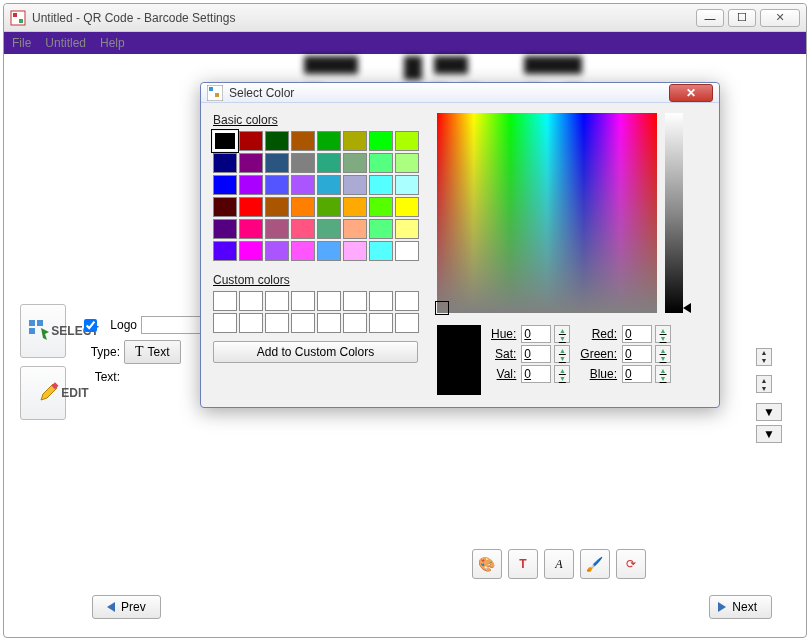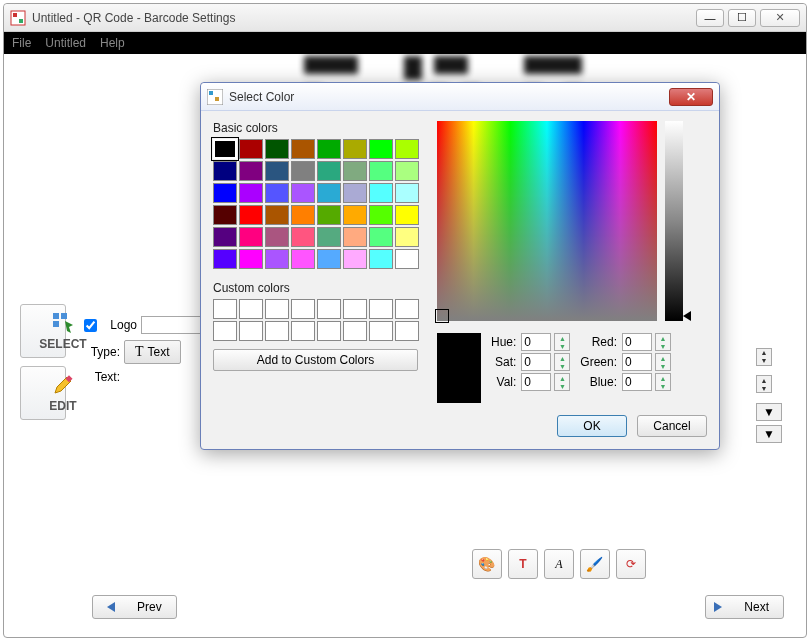--- a/index.html
+++ b/index.html
@@ -6,63 +6,63 @@
 body { background: #fff; width: 810px; height: 641px; position: relative; overflow: hidden; }
 
 
 .window { position: absolute; left: 3px; top: 3px; right: 3px; bottom: 3px; border: 1px solid #a0a0a0; border-radius: 4px; background: #fff; }
 .titlebar { height: 28px; background: linear-gradient(#f8f8f8,#e6e6e6); border-bottom: 1px solid #ccc; display: flex; align-items: center; padding: 0 6px; border-radius: 4px 4px 0 0;}
 .titlebar .icon { width: 16px; height: 16px; margin-right: 6px; display:inline-block;}
 .titlebar .title { color: #444; }
 .win-controls { margin-left: auto; display: flex; gap: 4px; }
 .win-btn { width: 28px; height: 18px; border: 1px solid #b0b0b0; border-radius: 3px; background: linear-gradient(#fff,#eee); display:flex; align-items:center; justify-content:center; font-size:11px;}
 .win-btn.close { width:40px; color:#555;}
-.menubar { height: 22px; background: #000000; display: flex; align-items:center; padding: 0 8px; gap: 14px; color:#888;}
+.menubar { height: 22px; background: #4c1d95; display: flex; align-items:center; padding: 0 8px; gap: 14px; color:#888;}
 .menubar span { cursor: default; }
 
 
 .lefttabs { position:absolute; left:16px; top:300px; width:46px;}
-.ltab { width:46px; height:54px; border:1px solid #bcbcbc; border-radius:3px; margin-bottom:8px; background: linear-gradient(#fdfdfd,#eef0f2); display:flex; flex-direction:column; align-items:center; justify-content:center; font-size:8px; color:#555; font-weight:bold;padding-left:40px;}
+.ltab { width:46px; height:54px; border:1px solid #bcbcbc; border-radius:3px; margin-bottom:8px; background: linear-gradient(#fdfdfd,#eef0f2); display:flex; flex-direction:row; align-items:center; justify-content:center; font-size:8px; color:#555; font-weight:bold;padding-left:40px;}
 .ltab .ti { width:24px; height:24px; margin-bottom:2px; display:flex; align-items:center; justify-content:center;}
 
 
 .midform { position:absolute; left:80px; top:312px; width:380px; }
 .midform .row { display:flex; align-items:center; margin-bottom:6px; gap:4px;}
 .midform label { width:36px; text-align:right; }
 .type-btn { border:1px solid #a8a8a8; background: linear-gradient(#f7f7f7,#e4e4e4); padding:3px 10px; border-radius:2px; display:flex; align-items:center; gap:4px;}
 .textarea { width:360px; height:160px; border:1px solid #a8a8a8; padding:4px; background:#fff;}
 .logo-input { width:60px; border:1px solid #a8a8a8; height:18px; padding:1px 3px; }
 
 
 .rspin { position:absolute; top:340px; right:24px; }
 .spinbtns { width:16px; height:18px; border:1px solid #a8a8a8; background:#f1f1f1; display:inline-flex; flex-direction:column; margin-bottom:6px;}
 .spinbtns b { flex:1; display:flex; align-items:center; justify-content:center; font-size:7px; line-height:1; color:#333;}
 .rcombo { width:26px; height:18px; border:1px solid #a8a8a8; background:#f1f1f1; display:flex; align-items:center; justify-content:center; margin-top:4px;}
 
 
 .bottom-bar { position:absolute; left:10px; right:10px; bottom:10px; height:50px; }
-.navbtn { position:absolute; border:1px solid #a8a8a8; border-radius:3px; background:linear-gradient(#fdfdfd,#e8e8e8); padding:4px 14px; display:flex; align-items:center; gap:22px;}
+.navbtn { position:absolute; border:1px solid #a8a8a8; border-radius:3px; background:linear-gradient(#fdfdfd,#e8e8e8); padding:4px 14px; display:flex; align-items:center; gap:6px;}
 .navbtn.prev { left:78px; bottom:8px;}
-.navbtn.next { right:12px; bottom:8px;padding-left:8px;}
+.navbtn.next { right:24px; bottom:8px;padding-left:8px;}
 .iconbar { position:absolute; right:150px; bottom:48px; display:flex; gap:6px;}
 .ibtn { width:30px; height:30px; border:1px solid #a8a8a8; border-radius:3px; background:linear-gradient(#fdfdfd,#eee); display:flex; align-items:center; justify-content:center; font-size:14px;}
 
 
 .qrblur { position:absolute; left:300px; top:52px; width:290px; height:60px; filter:blur(3px); opacity:.9;}
 .qrblur .blk { position:absolute; background:#000; }
 
 
 
 .dialog { position:absolute; left:200px; top:82px; width:520px; border:1px solid #6a7fb8; border-radius:4px; box-shadow: 0 4px 20px rgba(0,0,0,.35); background:#f1f1f1; }
-.dlg-title { height:28px; background: linear-gradient(#fff,#e9eef8); border-bottom:1px solid #c9d4ec; display:flex; align-items:center; padding:0 6px; border-radius:4px 4px 0 0;}
+.dlg-title { height:20px; background: linear-gradient(#fff,#e9eef8); border-bottom:1px solid #c9d4ec; display:flex; align-items:center; padding:0 6px; border-radius:4px 4px 0 0;}
 .dlg-title .icon { width:16px; height:16px; margin-right:6px;}
 .dlg-title .t { color:#333;}
 .dlg-close { margin-left:auto; width:44px; height:18px; border-radius:3px; background:linear-gradient(#e07b7b,#c83a2d); border:1px solid #9c2f25; color:#fff; display:flex; align-items:center; justify-content:center; font-weight:bold;}
 .dlg-body { padding:10px 12px 12px 12px; }
-.dlg-cols { display:flex; gap:14px; }
+.dlg-cols { display:flex; gap:14px;text-decoration:underline; }
 .leftcol { flex:0 0 210px; }
 .rightcol { flex:1; }
 
 .section-label { margin-bottom:4px; color:#222;}
 .swatch-grid { display:grid; grid-template-columns: repeat(8, 24px); grid-auto-rows:20px; gap:2px; margin-bottom:12px;}
 .swatch { border:1px solid #888; }
 .swatch.sel { outline:1px solid #000; outline-offset:1px; border:2px solid #fff;}
 .custom-grid { display:grid; grid-template-columns: repeat(8, 24px); grid-auto-rows:20px; gap:2px; margin-bottom:8px;}
 .custom-grid .swatch { background:#fff;}
 .addcustom { width:205px; border:1px solid #a8a8a8; background:linear-gradient(#fdfdfd,#e6e6e6); padding:3px 0; border-radius:2px;}
@@ -344,20 +344,16 @@
               <label>Blue:</label>
               <input class="ninput" value="0" style="">
               <div class="nspin">
                   <b>▲</b>
                   <b>▼</b>
                 </div>
             </div>
           </div>
         </div>
 
-        <div class="dlg-buttons">
-          <button>OK</button>
-          <button class="cancel">Cancel</button>
-        </div>
       </div>
     </div>
   </div>
 </div>
 
 </body></html>

